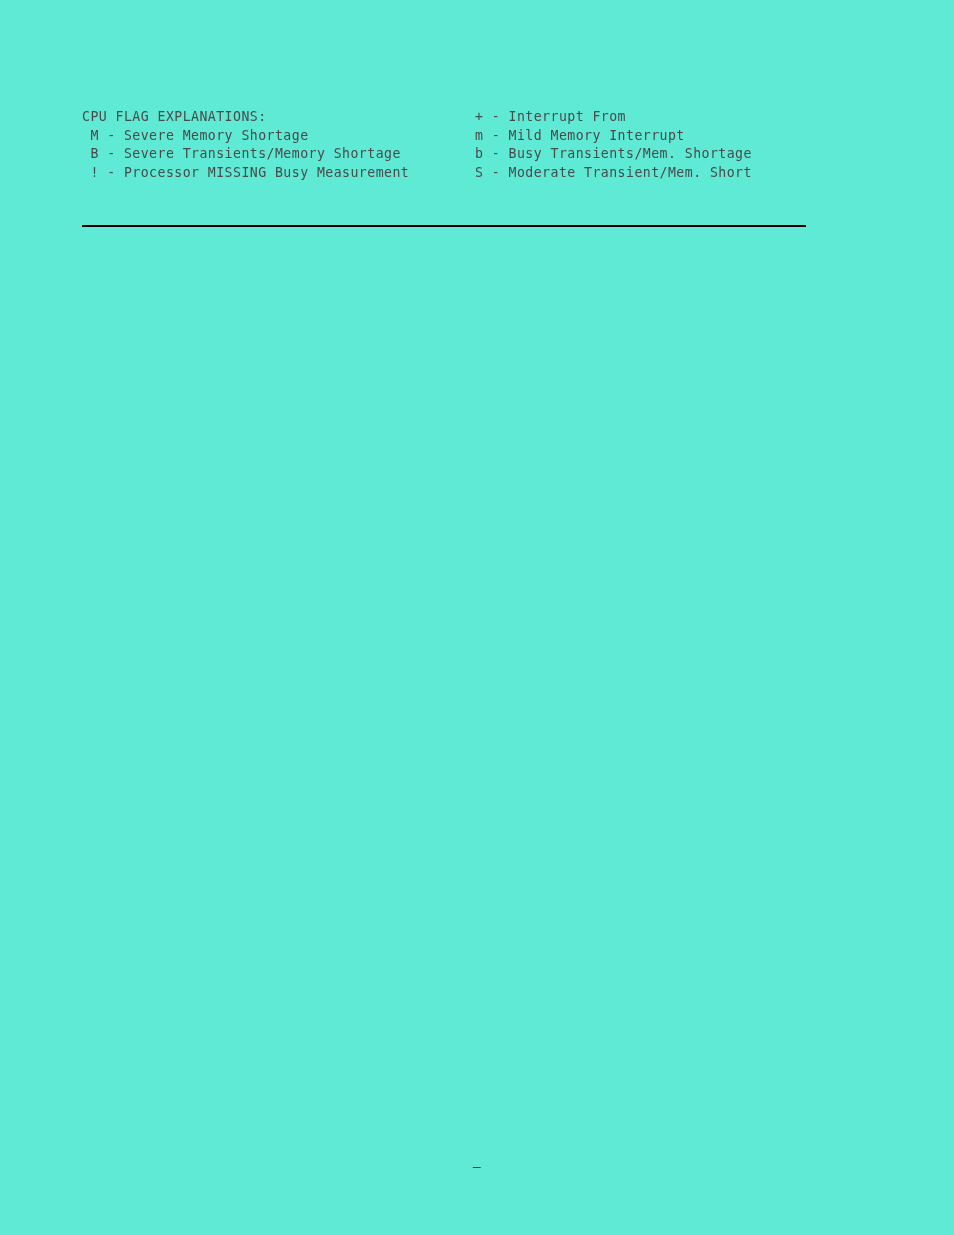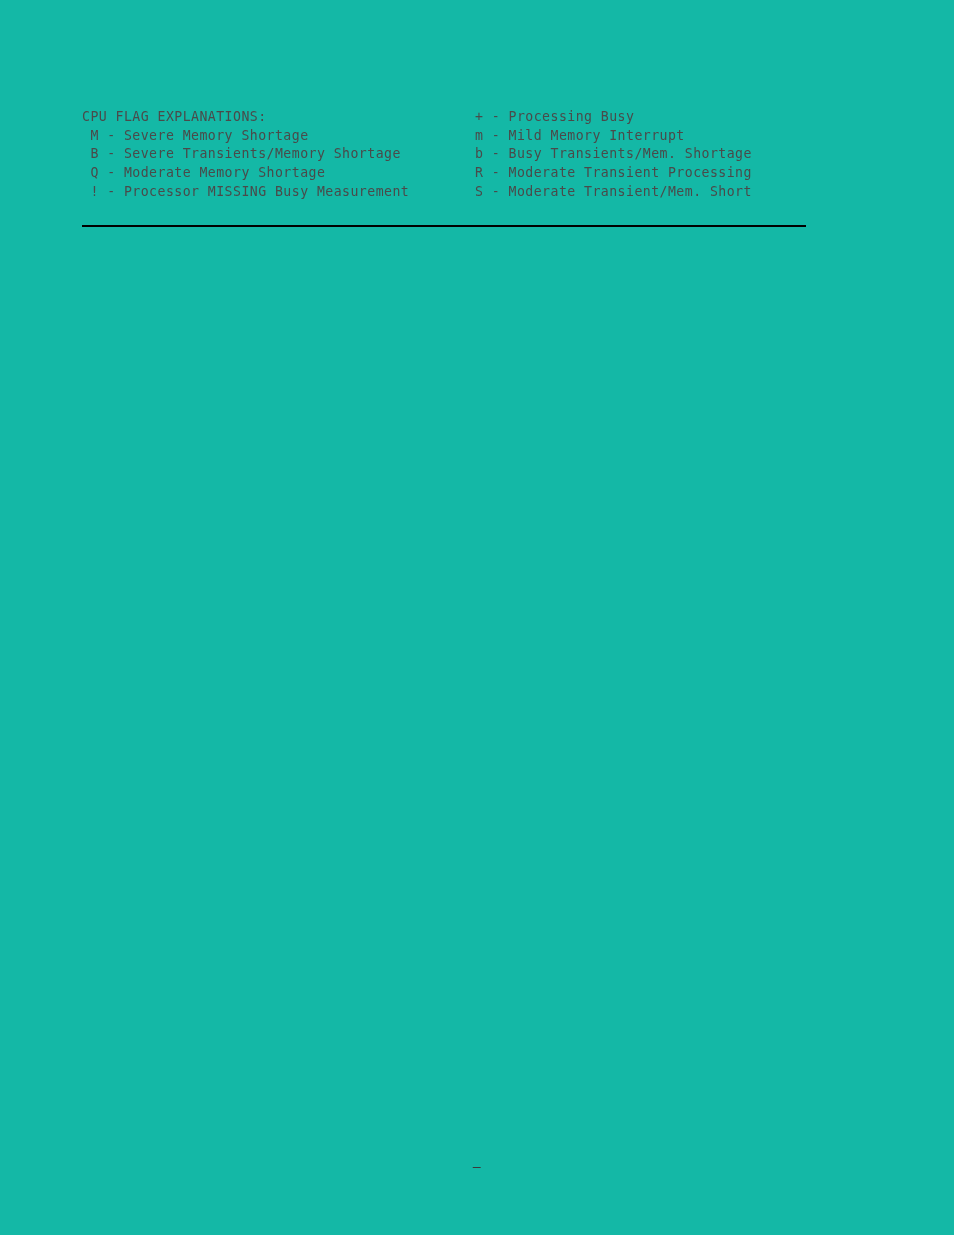--- a/index.html
+++ b/index.html
@@ -15,21 +15,21 @@
     overflow: hidden;
     font-family: "DejaVu Sans Mono", "Liberation Mono", monospace;
     color: #4a4a4a;
     -webkit-font-smoothing: antialiased;
   }
 
   
   .page {
     position: absolute;
     inset: 0;
-    background: #14b8a6;
+    background: #5eead4;
   }
 
   
   .legend-block {
     position: absolute;
     left: 82px;
     top: 108px;
     width: 724px;
   }
 
@@ -83,33 +83,29 @@
 </head>
 <body>
 
 <div class="page">
 
   <div class="legend-block">
     <table class="legend-table">
       <tbody>
         <tr>
           <td class="col-left">CPU FLAG EXPLANATIONS:</td>
-          <td class="col-right">+ - Processing Busy</td>
+          <td class="col-right">+ - Interrupt From</td>
         </tr>
         <tr>
           <td class="col-left"> M - Severe Memory Shortage</td>
           <td class="col-right">m - Mild Memory Interrupt</td>
         </tr>
         <tr>
           <td class="col-left"> B - Severe Transients/Memory Shortage</td>
           <td class="col-right">b - Busy Transients/Mem. Shortage</td>
-        </tr>
-        <tr>
-          <td class="col-left"> Q - Moderate Memory Shortage</td>
-          <td class="col-right">R - Moderate Transient Processing</td>
         </tr>
         <tr>
           <td class="col-left"> ! - Processor MISSING Busy Measurement</td>
           <td class="col-right">S - Moderate Transient/Mem. Short</td>
         </tr>
       </tbody>
     </table>
   </div>
 
   <div class="legend-rule"></div>

